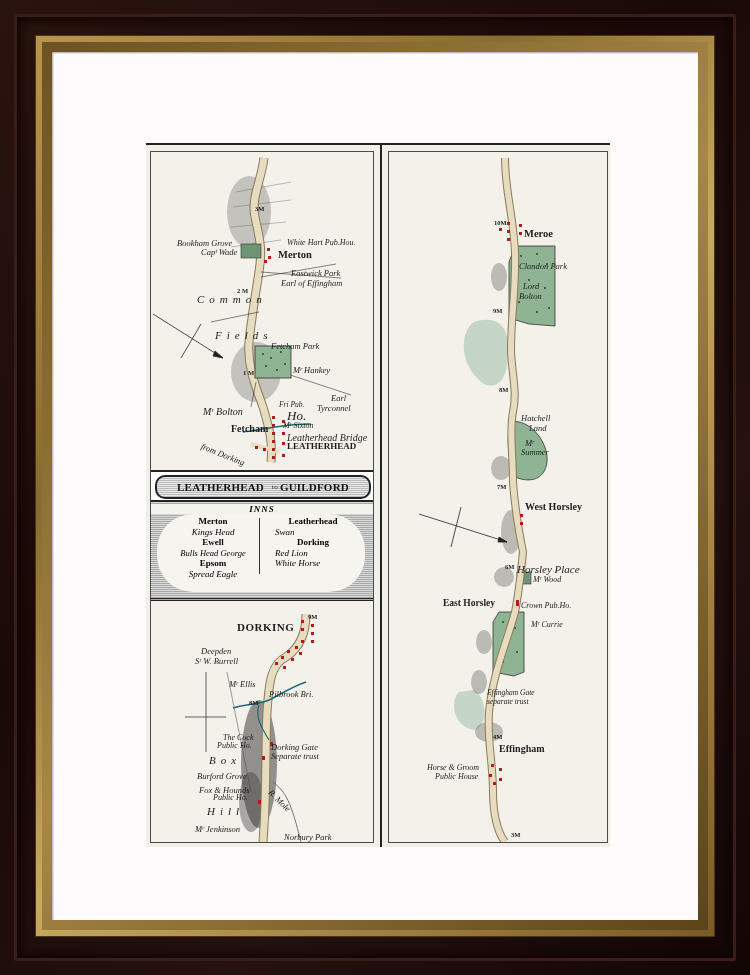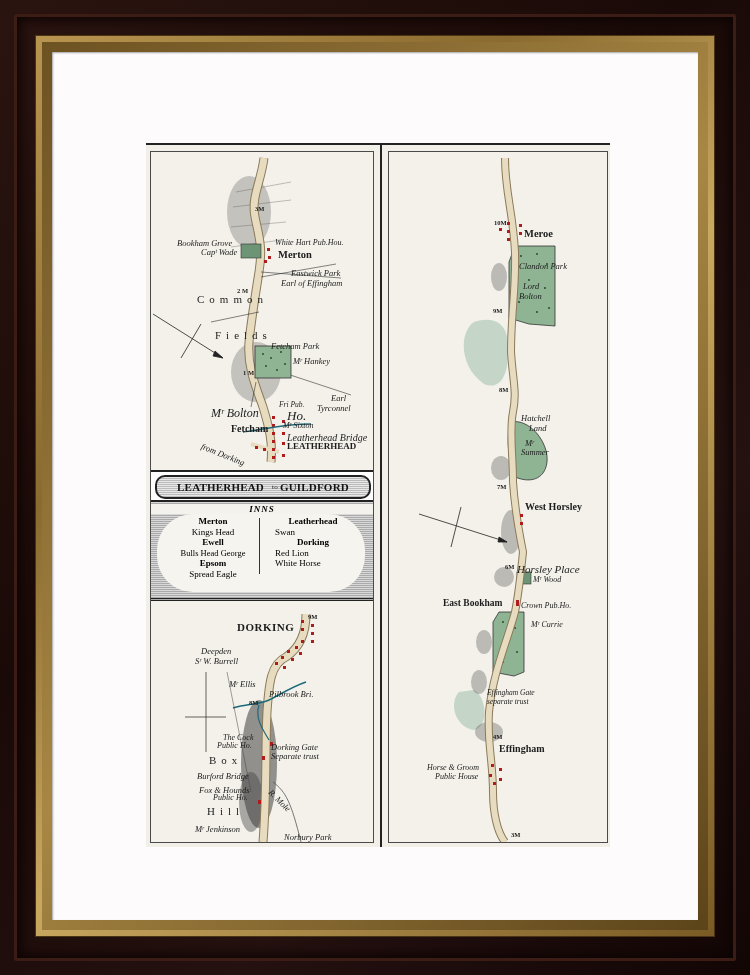--- a/index.html
+++ b/index.html
@@ -20,34 +20,34 @@
   .strip{position:absolute;top:6px;background:#f3f1ea;border:1px solid #4a4a4a;overflow:hidden;}
   .strip.left{left:4px;width:222px;height:690px;}
   .strip.right{left:242px;width:218px;height:690px;}
   .divider{position:absolute;left:234px;top:0;width:2px;height:702px;background:#222;}
   svg{position:absolute;left:0;top:0;}
   .lbl{position:absolute;white-space:nowrap;color:#1c1c1c;line-height:1;}
   .it{font-style:italic;font-size:8.5px;}
   .town{font-weight:bold;font-size:10.5px;}
   .townb{font-weight:bold;font-size:11px;letter-spacing:0.5px;}
   .mile{font-size:6.5px;font-weight:bold;}
-  .spaced{font-size:11px;letter-spacing:5px;text-align:center;}
+  .spaced{font-style:italic;font-size:11px;letter-spacing:5px;text-align:center;}
   .title-band{position:absolute;left:0;top:318px;width:222px;height:28px;background:#fff;
     border-top:2px solid #222;border-bottom:2px solid #222;}
   .title-pill{position:absolute;left:4px;top:3px;width:212px;height:20px;border-radius:10px;
     background:repeating-linear-gradient(0deg,#bbb 0 1px,#e8e8e8 1px 2px);border:2px solid #222;
     display:flex;align-items:center;justify-content:center;font-weight:bold;font-size:11px;color:#111;letter-spacing:0.2px;}
   .title-pill small{font-size:7px;font-weight:normal;margin:0 2px;padding-left:6px;}
   .inns-band{position:absolute;left:0;top:350px;width:222px;height:96px;
     background:repeating-linear-gradient(0deg,#aaa 0 1px,#d8d8d8 1px 2px);border-bottom:3px double #222;}
   .inns-oval{position:absolute;left:6px;top:12px;width:208px;height:78px;background:#f6f4ee;border-radius:36px;}
   .inns-title{position:absolute;left:0;top:2px;width:222px;text-align:center;font-style:italic;font-weight:bold;font-size:9px;letter-spacing:1px;background:#f4f2ec;}
   .inn-col{position:absolute;top:14px;width:96px;text-align:center;font-size:9px;line-height:10.5px;}
   .inn-col .town-n{font-weight:bold;}
-  .inn-col .inn-n{}
+  .inn-col .inn-n{font-style:italic;}
   .inn-sep{position:absolute;left:108px;top:16px;width:1px;height:56px;background:#333;}
 </style>
 </head>
 <body>
 
 <div class="frame">
   <div class="frame-inner-shade"></div>
   <div class="gold">
       <div class="gold-in"></div>
     </div>
@@ -161,31 +161,31 @@
         <g fill="#b01c1c">
           <rect x="119" y="590" width="3" height="4"></rect>
             <rect x="111" y="604" width="3" height="4"></rect>
           <rect x="107" y="648" width="3" height="4"></rect>
         </g>
       </svg>
 
       <span class="lbl mile" style="left:104px;top:54px">3M</span>
       <span class="lbl it" style="left:26px;top:87px">Bookham Grove</span>
       <span class="lbl it" style="left:50px;top:96px">Capᵗ Wade</span>
-      <span class="lbl it" style="left:124px;top:87px;font-size:8px">White Hart Pub.Hou.</span>
+      <span class="lbl it" style="left:136px;top:87px;font-size:8px">White Hart Pub.Hou.</span>
       <span class="lbl town" style="left:127px;top:98px">Merton</span>
       <span class="lbl it" style="left:140px;top:117px">Eastwick Park</span>
       <span class="lbl it" style="left:130px;top:127px">Earl of Effingham</span>
       <span class="lbl mile" style="left:86px;top:136px">2 M</span>
       <span class="lbl spaced" style="left:46px;top:142px">Common</span>
       <span class="lbl spaced" style="left:64px;top:178px">Fields</span>
       <span class="lbl it" style="left:120px;top:190px">Fetcham Park</span>
-      <span class="lbl it" style="left:142px;top:205px">Mʳ Hankey</span>
+      <span class="lbl it" style="left:142px;top:214px">Mʳ Hankey</span>
       <span class="lbl mile" style="left:92px;top:218px">1 M</span>
-      <span class="lbl it" style="left:60px;top:255px;font-size:12px">Mʳ Bolton</span>
+      <span class="lbl it" style="left:52px;top:255px;font-size:10px">Mʳ Bolton</span>
       <span class="lbl it" style="left:128px;top:249px;font-size:7.5px">Fri Pub.</span>
       <span class="lbl it" style="left:136px;top:257px;font-size:13px">Ho.</span>
       <span class="lbl it" style="left:180px;top:242px">Earl</span>
       <span class="lbl it" style="left:166px;top:252px">Tyrconnel</span>
       <span class="lbl town" style="left:80px;top:272px;font-size:10px">Fetcham</span>
       <span class="lbl it" style="left:132px;top:270px;font-size:8px">Mʳ Sixton</span>
       <span class="lbl it" style="left:136px;top:281px;font-size:10px">Leatherhead Bridge</span>
       <span class="lbl" style="left:136px;top:290px;font-weight:bold;font-size:9px">LEATHERHEAD</span>
       <span class="lbl it" style="left:52px;top:290px;transform:rotate(22deg);transform-origin:left top">from Dorking</span>
 
@@ -223,21 +223,21 @@
       <span class="lbl it" style="left:50px;top:495px">Deepden</span>
       <span class="lbl it" style="left:44px;top:505px">Sʳ W. Burrell</span>
       <span class="lbl it" style="left:78px;top:528px">Mʳ Ellis</span>
       <span class="lbl it" style="left:118px;top:538px">Pilbrook Bri.</span>
       <span class="lbl mile" style="left:98px;top:548px">8M</span>
       <span class="lbl it" style="left:72px;top:582px;font-size:8px">The Cock</span>
       <span class="lbl it" style="left:66px;top:590px;font-size:8px">Public Ho.</span>
       <span class="lbl it" style="left:120px;top:591px">Dorking Gate</span>
       <span class="lbl it" style="left:120px;top:600px">Separate trust</span>
       <span class="lbl spaced" style="left:58px;top:603px">Box</span>
-      <span class="lbl it" style="left:46px;top:620px">Burford Bridge</span>
+      <span class="lbl it" style="left:46px;top:620px">Burford Grove</span>
       <span class="lbl it" style="left:48px;top:634px">Fox &amp; Hounds</span>
       <span class="lbl it" style="left:62px;top:642px;font-size:8px">Public Ho.</span>
       <span class="lbl it" style="left:122px;top:636px;transform:rotate(45deg);transform-origin:left top">R. Mole</span>
       <span class="lbl spaced" style="left:56px;top:654px">Hill</span>
       <span class="lbl it" style="left:44px;top:673px">Mʳ Jenkinson</span>
       <span class="lbl it" style="left:133px;top:681px">Norbury Park</span>
     </div>
 
     <div class="strip right">
       <svg width="218" height="690" viewBox="0 0 218 690">
@@ -324,21 +324,21 @@
       <span class="lbl mile" style="left:110px;top:235px">8M</span>
       <span class="lbl it" style="left:132px;top:262px">Hatchell</span>
       <span class="lbl it" style="left:140px;top:272px">Land</span>
       <span class="lbl it" style="left:136px;top:287px">Mʳ</span>
       <span class="lbl it" style="left:132px;top:296px">Summer</span>
       <span class="lbl mile" style="left:108px;top:332px">7M</span>
       <span class="lbl town" style="left:136px;top:350px;font-size:10px">West Horsley</span>
       <span class="lbl mile" style="left:116px;top:412px">6M</span>
       <span class="lbl it" style="left:128px;top:412px;font-size:11px">Horsley Place</span>
       <span class="lbl it" style="left:144px;top:424px;font-size:8px">Mʳ Wood</span>
-      <span class="lbl town" style="left:54px;top:447px;font-size:9.5px">East Bookham</span>
+      <span class="lbl town" style="left:54px;top:447px;font-size:9.5px">East Horsley</span>
       <span class="lbl it" style="left:132px;top:450px;font-size:8px">Crown Pub.Ho.</span>
       <span class="lbl it" style="left:142px;top:469px;font-size:8px">Mʳ Currie</span>
       <span class="lbl it" style="left:98px;top:537px;font-size:7.5px">Effingham Gate</span>
       <span class="lbl it" style="left:98px;top:546px;font-size:7.5px">separate trust</span>
       <span class="lbl mile" style="left:104px;top:582px">4M</span>
       <span class="lbl town" style="left:110px;top:592px;font-size:10px">Effingham</span>
       <span class="lbl it" style="left:38px;top:612px;font-size:8px">Horse &amp; Groom</span>
       <span class="lbl it" style="left:46px;top:621px;font-size:8px">Public House</span>
       <span class="lbl mile" style="left:122px;top:680px">3M</span>
     </div>

